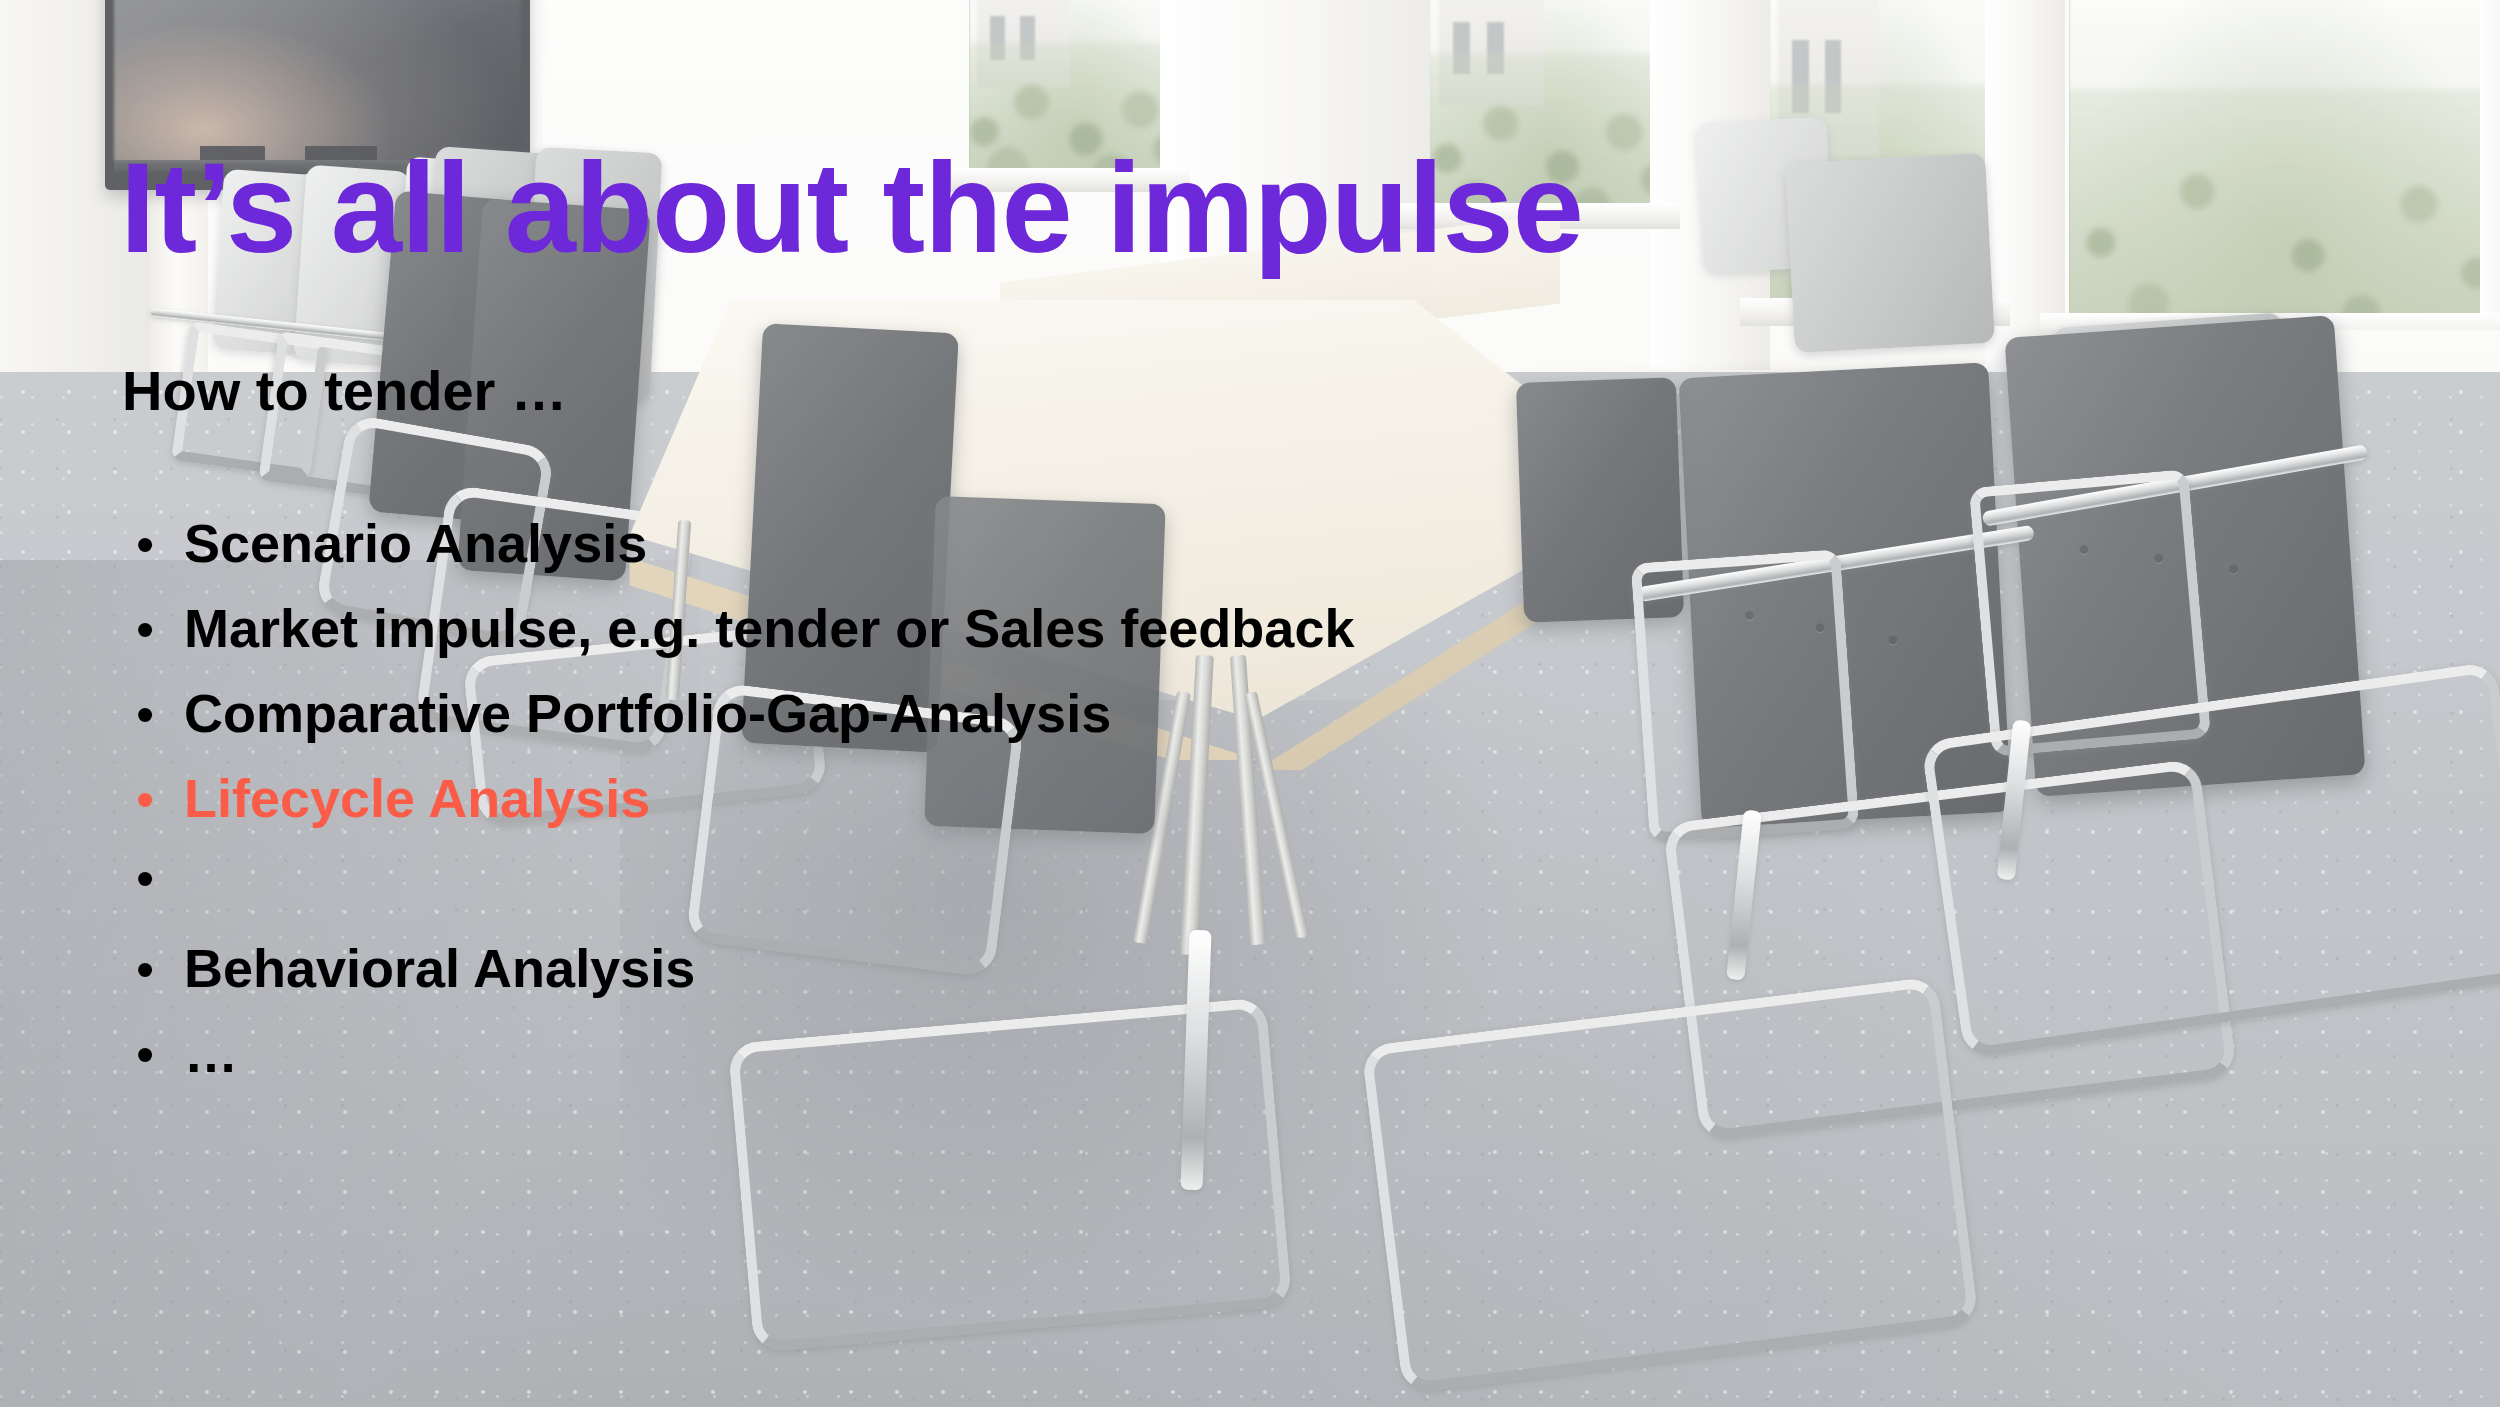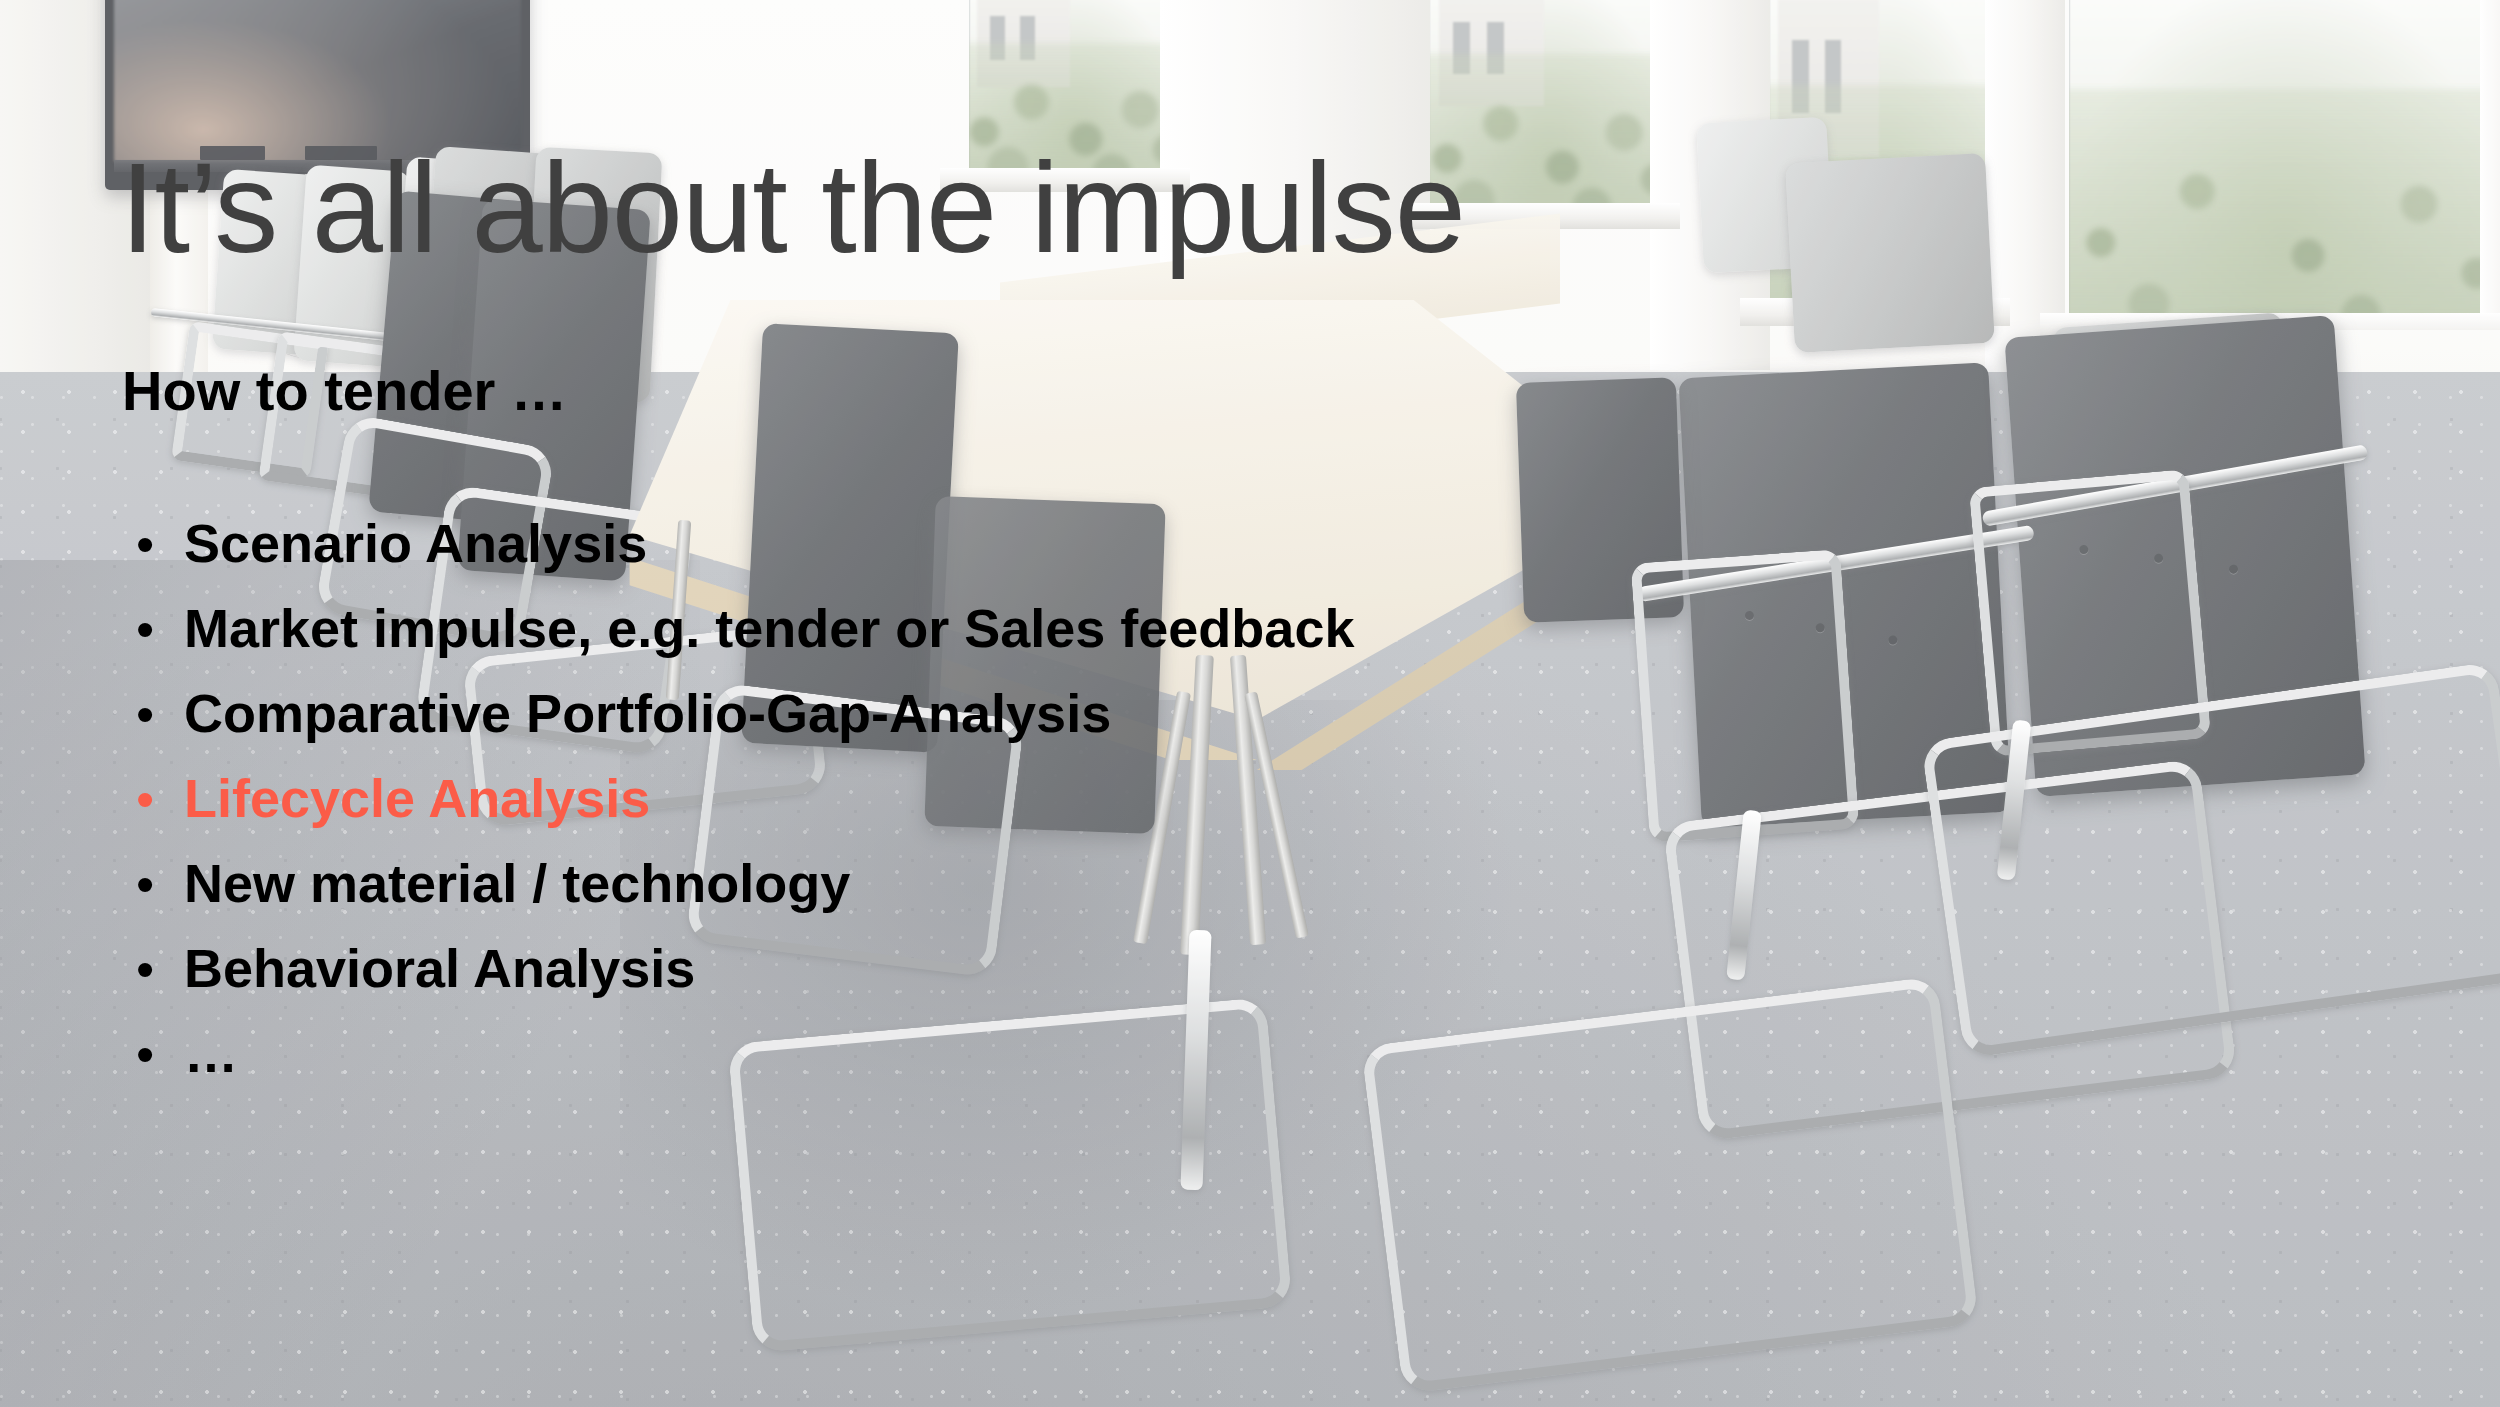--- a/index.html
+++ b/index.html
@@ -315,23 +315,23 @@
   
   .content {
     position: absolute;
     inset: 0;
   }
   .title {
     position: absolute;
     left: 120px;
     top: 144px;
     font-size: 128px;
-    font-weight: normal;
+    font-weight: bold;
     line-height: 1.0;
-    color: #404040;
+    color: #6d28d9;
     letter-spacing: -1px;
     white-space: nowrap;
   }
   .subtitle {
     position: absolute;
     left: 122px;
     top: 358px;
     font-size: 56px;
     font-weight: bold;
     color: #000000;
@@ -510,21 +510,20 @@
         <span class="bullet-text c-black">Comparative Portfolio-Gap-Analysis</span>
       </div>
 
       <div class="bullet-row">
         <span class="bullet-dot c-accent">•</span>
         <span class="bullet-text c-accent">Lifecycle Analysis</span>
       </div>
 
       <div class="bullet-row">
         <span class="bullet-dot c-black">•</span>
-        <span class="bullet-text c-black">New material / technology</span>
       </div>
 
       <div class="bullet-row">
         <span class="bullet-dot c-black">•</span>
         <span class="bullet-text c-black">Behavioral Analysis</span>
       </div>
 
       <div class="bullet-row">
         <span class="bullet-dot c-black">•</span>
         <span class="bullet-text c-black">…</span>

